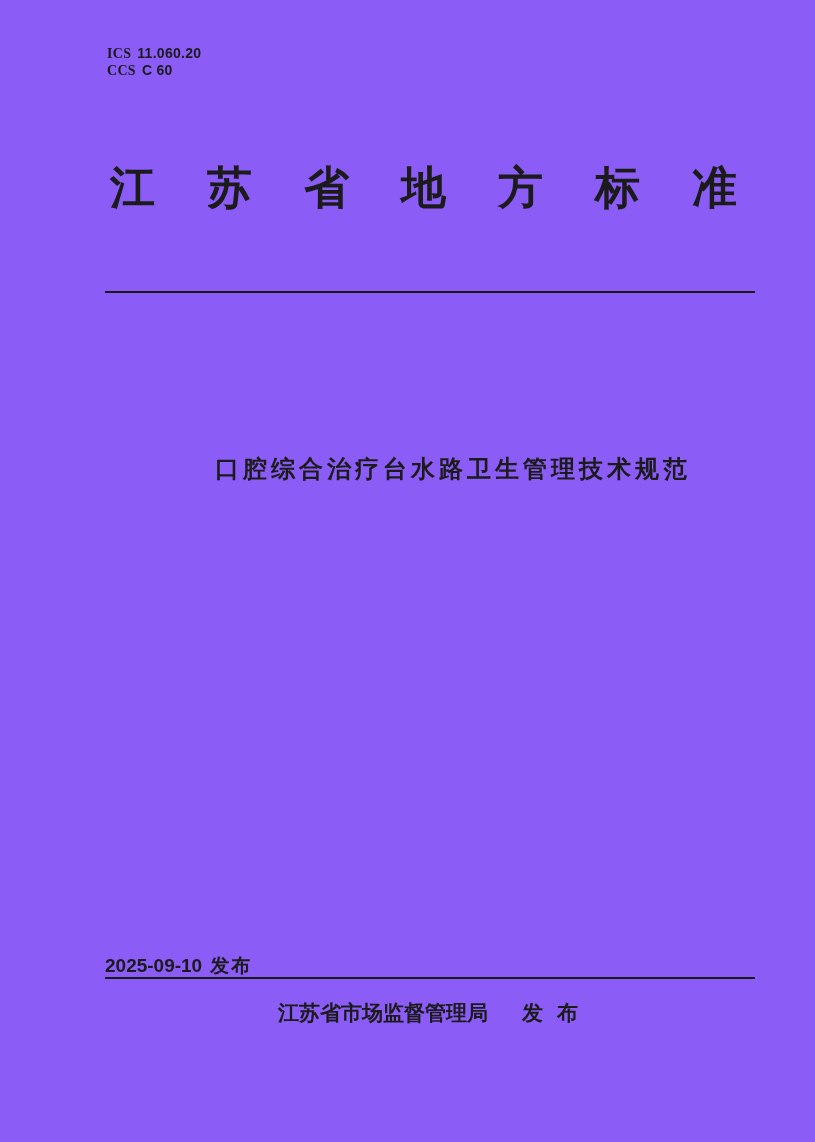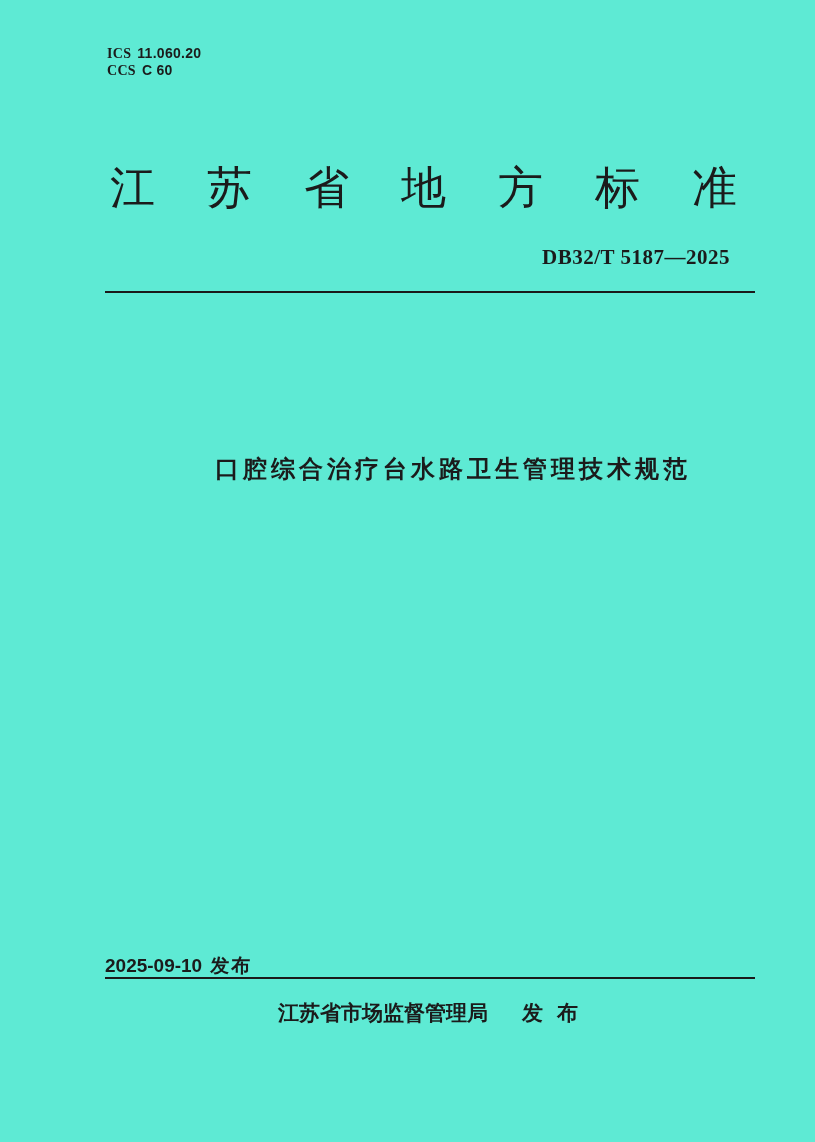--- a/index.html
+++ b/index.html
@@ -4,21 +4,21 @@
 <style>
   html, body {
     margin: 0;
     padding: 0;
     background: #ffffff;
   }
   .page {
     position: relative;
     width: 815px;
     height: 1142px;
-    background: #5eead4;
+    background: #8b5cf6;
     color: #1b1b1b;
     font-family: "Liberation Sans", sans-serif;
     overflow: hidden;
   }
 
   
   .ics-block {
     position: absolute;
     left: 107px;
     top: 45px;
@@ -35,21 +35,21 @@
     margin-left: 6px;
   }
 
   
   .std-type {
     position: absolute;
     left: 110px;
     top: 158px;
     margin: 0;
     font-size: 45px;
-    font-weight: normal;
+    font-weight: bold;
     letter-spacing: 52px;
     white-space: nowrap;
     color: #1b1b1b;
   }
 
   
   .std-number {
     position: absolute;
     left: 105px;
     top: 245px;
@@ -142,21 +142,20 @@
     <div>
       <span>ICS</span><span class="code-value">11.060.20</span>
     </div>
     <div>
       <span>CCS</span><span class="code-value">C 60</span>
     </div>
   </div>
 
   <h1 class="std-type">江苏省地方标准</h1>
 
-  <div class="std-number">DB32/T 5187—2025</div>
 
   <div class="rule rule-top"></div>
 
   <h2 class="title-zh">口腔综合治疗台水路卫生管理技术规范</h2>
 
 
   <div class="date-row">
     <div>
       <span>2025-09-10</span><span class="date-label">发布</span>
     </div>

